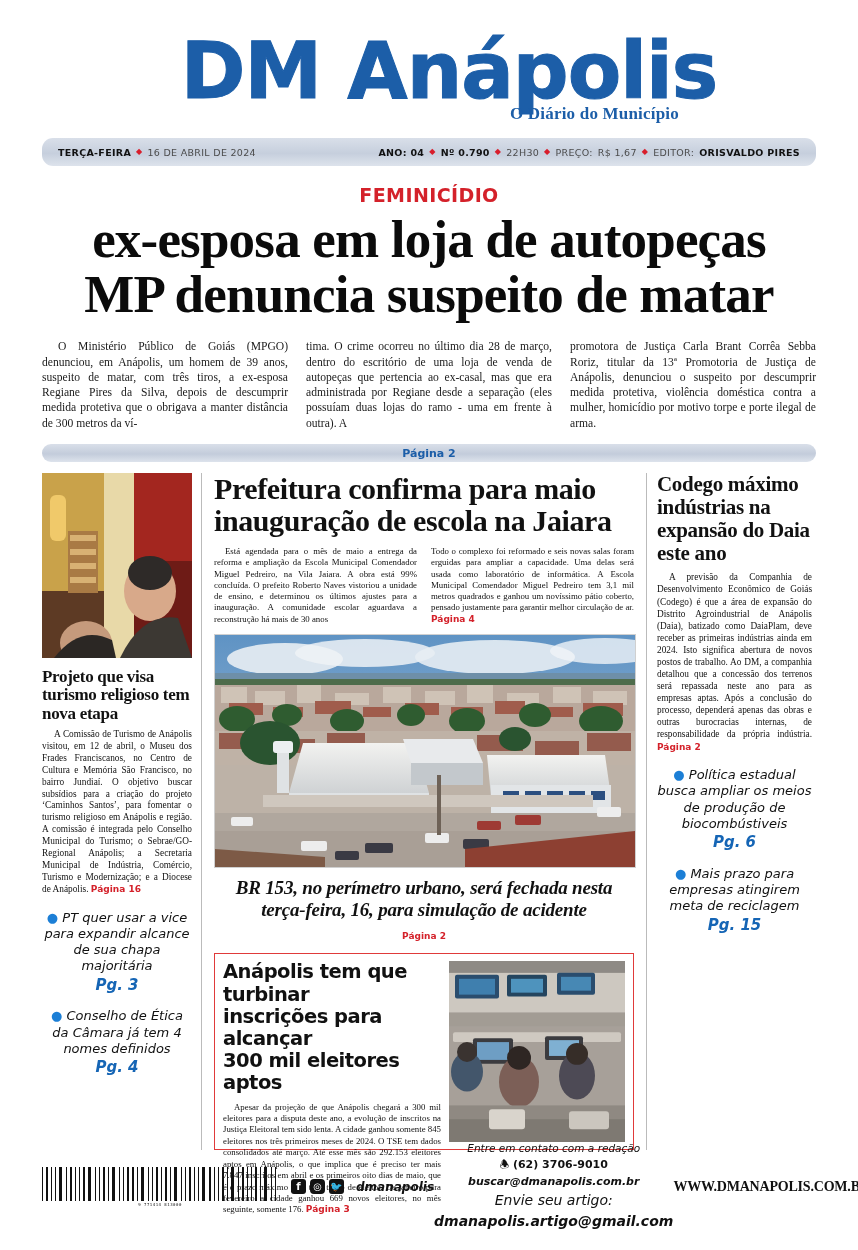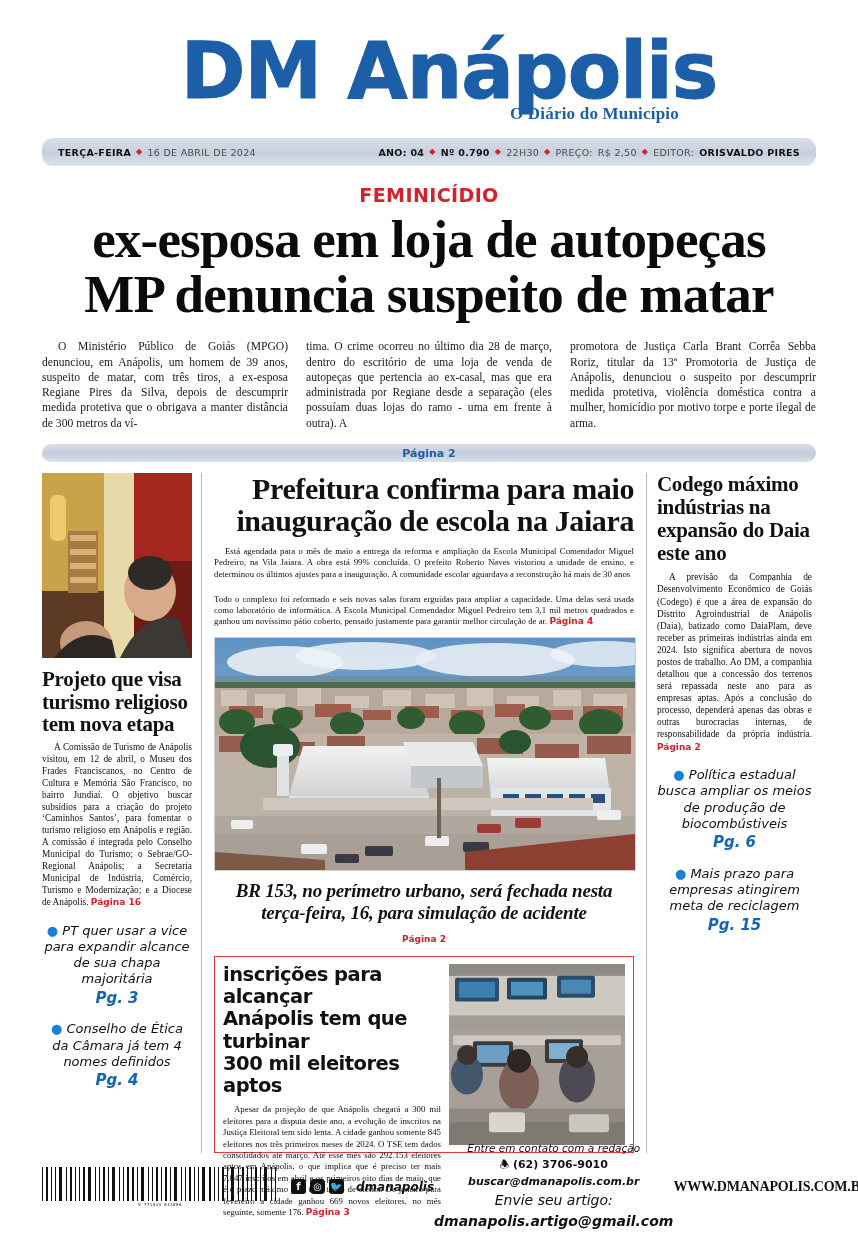--- a/index.html
+++ b/index.html
@@ -125,21 +125,21 @@
   .col-left{padding-right:9px;box-sizing:border-box;border-right:1px solid #bbb;}
 
   
   .photo{display:block;width:100%;overflow:hidden;position:relative;}
   .photo svg{display:block;width:100%;height:100%;}
 
   
   .lc-head{
     font-family:"Liberation Serif", serif;
     font-weight:bold;
-    font-size:21px;
+    font-size:17px;
     line-height:1.08;
     margin-top:10px;
     letter-spacing:-0.3px;
   }
   .lc-body{
     font-family:"Liberation Serif", serif;
     font-size:9.3px;
     line-height:1.28;
     text-align:justify;
     margin-top:6px;
@@ -168,25 +168,25 @@
     color:#1565b5;
     margin-top:1px;
   }
 
   
   .mid-head{
     font-family:"Liberation Serif", serif;
     font-weight:bold;
     font-size:30px;
     line-height:1.07;
-    text-align:right;
+    text-align:left;
     letter-spacing:-0.4px;
   }
   .mid-cols{
-    display:flex;gap:14px;margin-top:9px;flex-direction:column;
+    display:flex;gap:14px;margin-top:9px;
   }
   .mid-cols .c{
     flex:1;
     font-family:"Liberation Serif", serif;
     font-size:8.8px;
     line-height:1.28;
     text-align:justify;
   }
   .mid-cols .c p{margin:0;}
   .mid-cols .c.first p{text-indent:11px;}
@@ -313,21 +313,21 @@
       <span>16 DE ABRIL DE 2024</span>
     </div>
     <div class="right">
       <b>ANO: 04</b>
       <span class="dia">◆</span>
       <b>Nº 0.790</b>
       <span class="dia">◆</span>
       <span>22H30</span>
       <span class="dia">◆</span>
       <span>PREÇO:</span>
-      <span>R$  2,50</span>
+      <span>R$  1,67</span>
       <span class="dia">◆</span>
       <span>EDITOR:</span>
       <b>ORISVALDO  PIRES</b>
     </div>
   </div>
 
   <div class="kicker">FEMINICÍDIO</div>
   <div class="lead-headline">
     <div>ex-esposa em loja de autopeças</div>
     <div>MP denuncia suspeito de matar</div>
@@ -510,22 +510,22 @@
         <div>BR 153, no perímetro urbano, será fechada nesta</div>
         <div>terça-feira, 16, para simulação de acidente</div>
       </div>
       <div class="caption-ref">
         <span class="ref">Página 2</span>
       </div>
 
       <div class="boxstory">
         <div class="txt">
           <div class="box-head">
+            <div>Anápolis tem que turbinar</div>
             <div>inscrições para alcançar</div>
-            <div>Anápolis tem que turbinar</div>
             <div>300 mil eleitores aptos</div>
           </div>
           <div class="box-body">
             <p><span>Apesar da projeção de que Anápolis chegará a 300 mil eleitores para a disputa deste ano, a evolução de inscritos na Justiça Eleitoral tem sido lenta. A cidade ganhou somente 845 eleitores nos três primeiros meses de 2024. O TSE tem dados consolidados até março. Até esse mês são 292.153 eleitores aptos em Anápolis, o que implica que é preciso ter mais 7.847 inscritos em abril e os primeiros oito dias de maio, que é o prazo máximo para tirar título de eleitor. De janeiro para fevereiro a cidade ganhou 669 novos eleitores, no mês seguinte, somente 176.</span> <span class="ref">Página 3</span></p>
           </div>
         </div>
         <div class="pic photo">
           <svg viewBox="0 0 176 183" preserveAspectRatio="none" aria-hidden="true">
             <rect width="176" height="183" fill="#b9b3ab"></rect>
             <rect x="0" y="0" width="176" height="54" fill="#cdc8c0"></rect>

